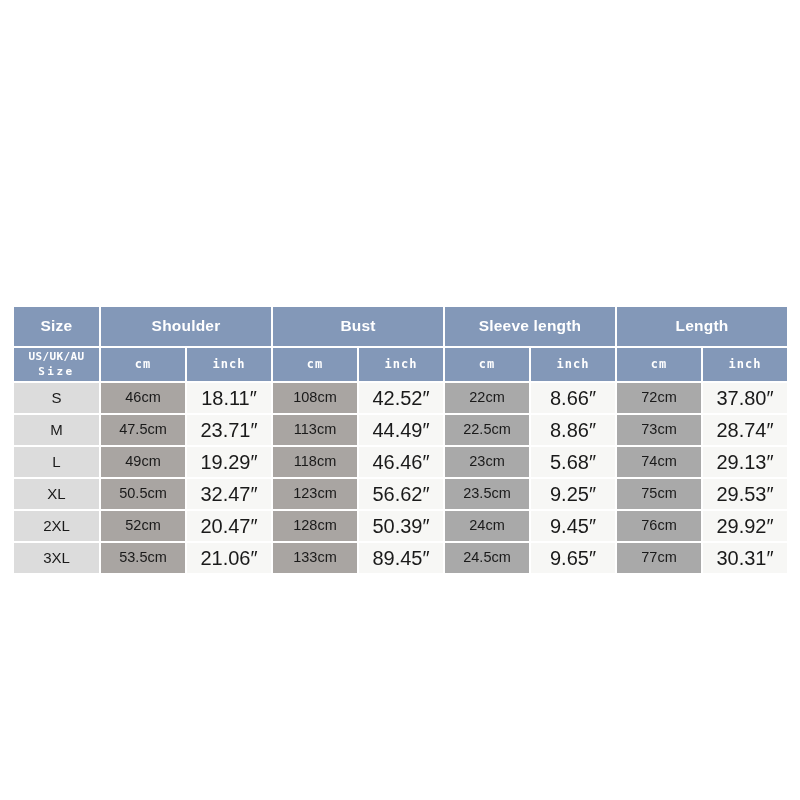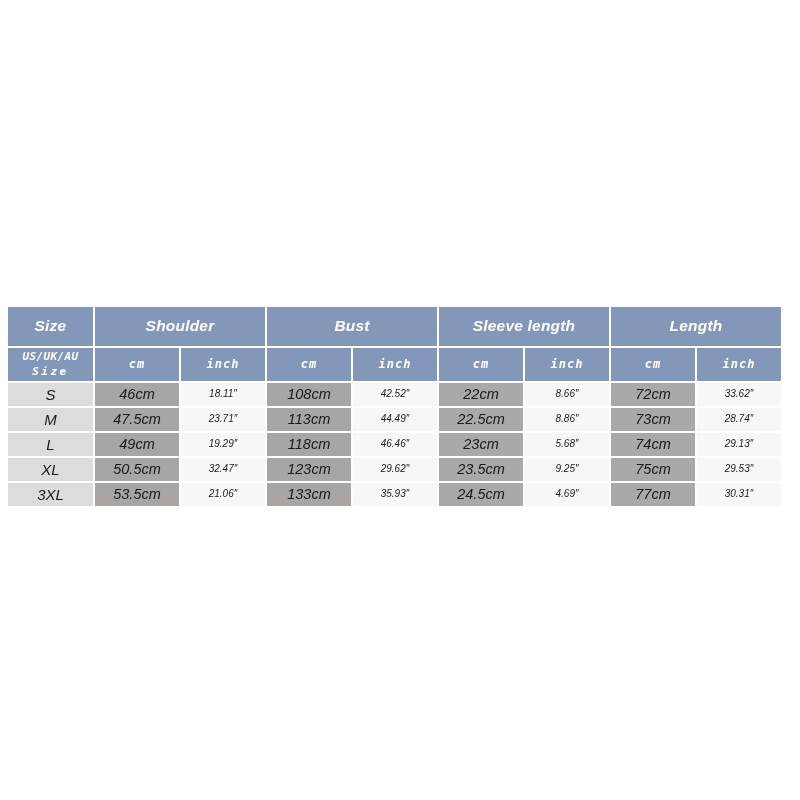--- a/index.html
+++ b/index.html
@@ -10,24 +10,23 @@
   body {
     width: 800px;
     height: 800px;
     background: #ffffff;
     font-family: "Liberation Sans", sans-serif;
     overflow: hidden;
   }
 
   #chart-wrap {
     position: absolute;
-    left: 6px;
+    left: 12px;
     top: 305px;
     width: 777px;
-    font-style: italic;
   }
 
   table.size-table {
     border-collapse: separate;
     border-spacing: 2px 2px;
     width: 777px;
     table-layout: fixed;
   }
 
   table.size-table td {
@@ -75,27 +74,27 @@
     background: #dcdcdc;
     color: #1a1a1a;
     font-size: 15px;
     height: 23px;
     font-family: "Liberation Sans", sans-serif;
   }
   .cell-cm {
     background: #a9a9a9;
     color: #1a1a1a;
     font-size: 14.5px;
-    height: 23px;
+    height: 30px;
     font-family: "Liberation Sans", sans-serif;
   }
   .cell-inch {
     background: #f7f7f5;
     color: #1a1a1a;
-    font-size: 10px;
+    font-size: 20px;
     height: 23px;
     font-family: "Liberation Sans", sans-serif;
   }
 
   
   .cell-cm.warm {
     background: #a9a5a2;
   }
 </style>
 </head>
@@ -141,21 +140,21 @@
 
       <tr>
         <td class="cell-size">S</td>
         <td class="cell-cm warm">46cm</td>
         <td class="cell-inch">18.11″</td>
         <td class="cell-cm warm">108cm</td>
         <td class="cell-inch">42.52″</td>
         <td class="cell-cm">22cm</td>
         <td class="cell-inch">8.66″</td>
         <td class="cell-cm">72cm</td>
-        <td class="cell-inch">33.62″</td>
+        <td class="cell-inch">37.80″</td>
       </tr>
       <tr>
         <td class="cell-size">M</td>
         <td class="cell-cm warm">47.5cm</td>
         <td class="cell-inch">23.71″</td>
         <td class="cell-cm warm">113cm</td>
         <td class="cell-inch">44.49″</td>
         <td class="cell-cm">22.5cm</td>
         <td class="cell-inch">8.86″</td>
         <td class="cell-cm">73cm</td>
@@ -170,32 +169,43 @@
         <td class="cell-cm">23cm</td>
         <td class="cell-inch">5.68″</td>
         <td class="cell-cm">74cm</td>
         <td class="cell-inch">29.13″</td>
       </tr>
       <tr>
         <td class="cell-size">XL</td>
         <td class="cell-cm warm">50.5cm</td>
         <td class="cell-inch">32.47″</td>
         <td class="cell-cm warm">123cm</td>
-        <td class="cell-inch">29.62″</td>
+        <td class="cell-inch">56.62″</td>
         <td class="cell-cm">23.5cm</td>
         <td class="cell-inch">9.25″</td>
         <td class="cell-cm">75cm</td>
         <td class="cell-inch">29.53″</td>
       </tr>
       <tr>
+        <td class="cell-size">2XL</td>
+        <td class="cell-cm warm">52cm</td>
+        <td class="cell-inch">20.47″</td>
+        <td class="cell-cm warm">128cm</td>
+        <td class="cell-inch">50.39″</td>
+        <td class="cell-cm">24cm</td>
+        <td class="cell-inch">9.45″</td>
+        <td class="cell-cm">76cm</td>
+        <td class="cell-inch">29.92″</td>
+      </tr>
+      <tr>
         <td class="cell-size">3XL</td>
         <td class="cell-cm warm">53.5cm</td>
         <td class="cell-inch">21.06″</td>
         <td class="cell-cm warm">133cm</td>
-        <td class="cell-inch">35.93″</td>
+        <td class="cell-inch">89.45″</td>
         <td class="cell-cm">24.5cm</td>
-        <td class="cell-inch">4.69″</td>
+        <td class="cell-inch">9.65″</td>
         <td class="cell-cm">77cm</td>
         <td class="cell-inch">30.31″</td>
       </tr>
     </tbody>
   </table>
 </div>
 
 </body></html>

